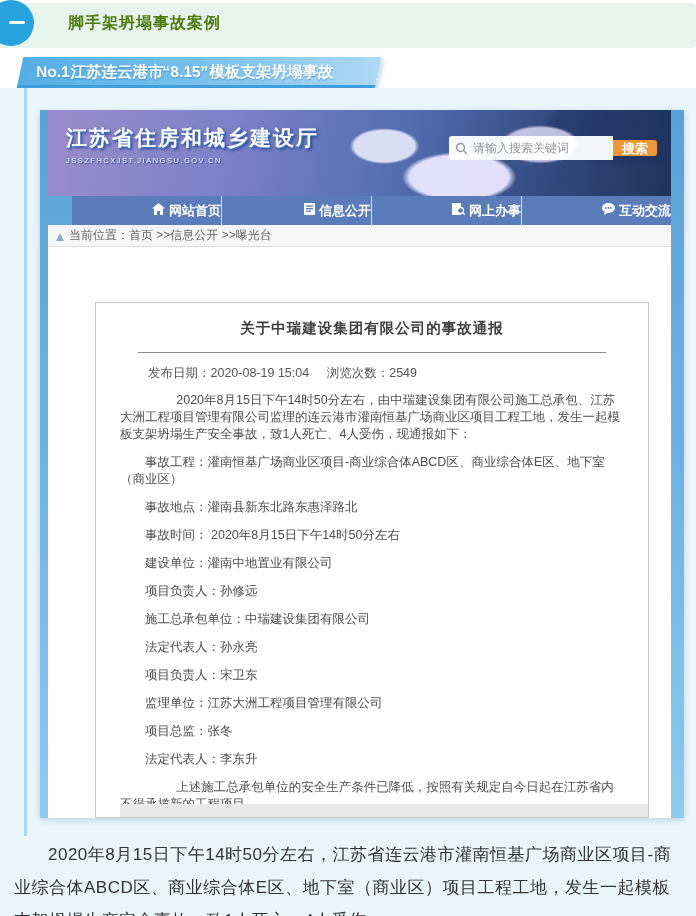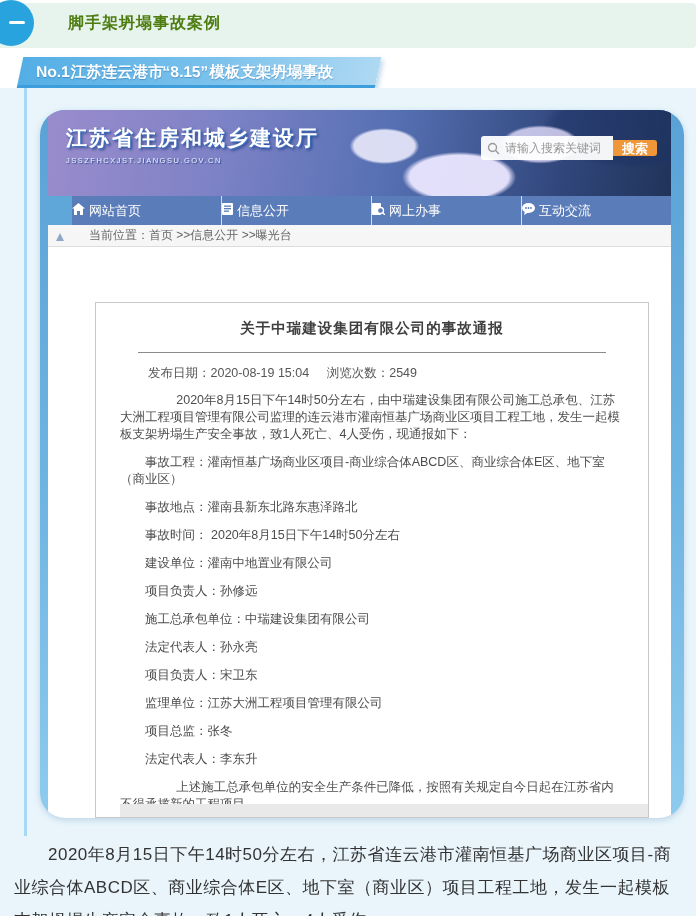--- a/index.html
+++ b/index.html
@@ -25,54 +25,54 @@
     box-shadow:3px 3px 5px rgba(120,170,210,0.45); }
   .banner-text { position:absolute; left:14px; top:5px; transform:skewX(12deg);
     font-size:15.5px; font-weight:bold; font-style:italic; color:#ffffff; white-space:nowrap;
     text-shadow:0 1px 1px rgba(40,110,170,0.5); }
   
   .panel { position:absolute; left:0; top:88px; width:696px; height:828px; background:#e9f5fb; }
   .v-line { position:absolute; left:24px; top:0px; width:3px; height:748px; background:#a7d9f4; }
   
   .shot { position:absolute; left:40px; top:22px; width:644px; height:708px;
     background:linear-gradient(180deg,#5aa2d6 0%,#6fb5e2 55%,#8ecbee 100%);
-    box-shadow:0 2px 6px rgba(120,160,200,0.4); overflow:hidden;border-radius:25px; }
+    box-shadow:0 2px 6px rgba(120,160,200,0.4); overflow:hidden; }
   .shot-inner { position:absolute; left:8px; top:0; width:623px; height:708px; overflow:hidden; }
   
   .site-header { position:relative; width:100%; height:86px;
     background:
       radial-gradient(ellipse 95px 42px at 66% 78%, rgba(235,230,255,0.95) 0 52%, rgba(235,230,255,0) 60%),
       radial-gradient(ellipse 58px 30px at 54% 42%, rgba(242,240,255,0.85) 0 52%, rgba(242,240,255,0) 60%),
       radial-gradient(ellipse 66px 32px at 79% 40%, rgba(228,222,252,0.8) 0 52%, rgba(228,222,252,0) 60%),
       radial-gradient(ellipse 140px 60px at 95% 20%, rgba(30,50,100,0.5) 0 60%, rgba(30,50,100,0) 70%),
       linear-gradient(100deg,#9a8ccc 0%,#7d82c6 28%,#5570b2 55%,#31477c 82%,#203459 100%); }
   .site-logo { position:absolute; left:18px; top:14px; }
   .site-name { font-size:21px; font-weight:bold; color:#ffffff; letter-spacing:2px;
     text-shadow:1px 1px 0 #3a6fc0, 2px 2px 3px rgba(20,50,120,0.8); }
   .site-url { margin-top:4px; font-size:7.5px; color:#e8f2ff; letter-spacing:1.5px;
     text-shadow:1px 1px 1px rgba(20,50,120,0.8); }
   .search-box { position:absolute; right:14px; top:26px; display:flex; align-items:center; }
-  .search-input { width:132px; height:24px; border:none; border-radius:3px 0 0 3px;
+  .search-input { width:164px; height:24px; border:none; border-radius:3px 0 0 3px;
     background:rgba(255,255,255,0.95); font-size:12px; color:#555; padding:0 4px 0 24px; outline:none; }
   .search-input::placeholder { color:#999; }
   .search-mag { position:absolute; left:6px; top:5px; }
   .search-btn { width:44px; height:16px; border:none; background:#f0973a; color:#fff;
     font-size:13px; font-weight:bold; border-radius:0 3px 3px 0; cursor:pointer; }
   
   .nav { position:relative; margin-left:24px; height:29px; background:#5a7cb8;
     display:flex; align-items:stretch; }
-  .nav-item { flex:1; display:flex; align-items:center; justify-content:flex-start; gap:4px;
-    color:#ffffff; font-size:13px; font-weight:normal; cursor:pointer;
+  .nav-item { flex:1; display:flex; align-items:center; justify-content:flex-end; gap:4px;
+    color:#ffffff; font-size:13px; font-weight:bold; cursor:pointer;
     border-right:1px solid rgba(255,255,255,0.75); }
   .nav-item:last-child { border-right:none; }
   .nav-item svg { flex:0 0 auto; }
   
   .crumb { height:22px; background:#f6f6f6; border-bottom:1px solid #ddd;
     display:flex; align-items:center; padding-left:8px; gap:5px; }
-  .crumb-text { font-size:12px; color:#666;margin-left:20px; }
+  .crumb-text { font-size:12px; color:#666; }
   
   .content { background:#ffffff; height:571px; position:relative; }
   .article-box { position:absolute; left:47px; right:22px; top:8px; bottom:0;
     border:1px solid #c9c9c9; background:#fff; padding:16px 24px 0 24px; overflow:hidden;margin-top:47px; }
   .article-title { text-align:center; font-size:14.5px; font-weight:bold; color:#404040;
     letter-spacing:1px; }
   .article-hr { border:none; border-top:1px solid #8a8a8a; margin:14px 18px 0 18px; }
   .article-meta { margin-top:12px; padding-left:28px; font-size:12.5px; color:#555; }
   .article-meta span { margin-right:14px;text-align:center; }
   .article-body { margin-top:10px; }

